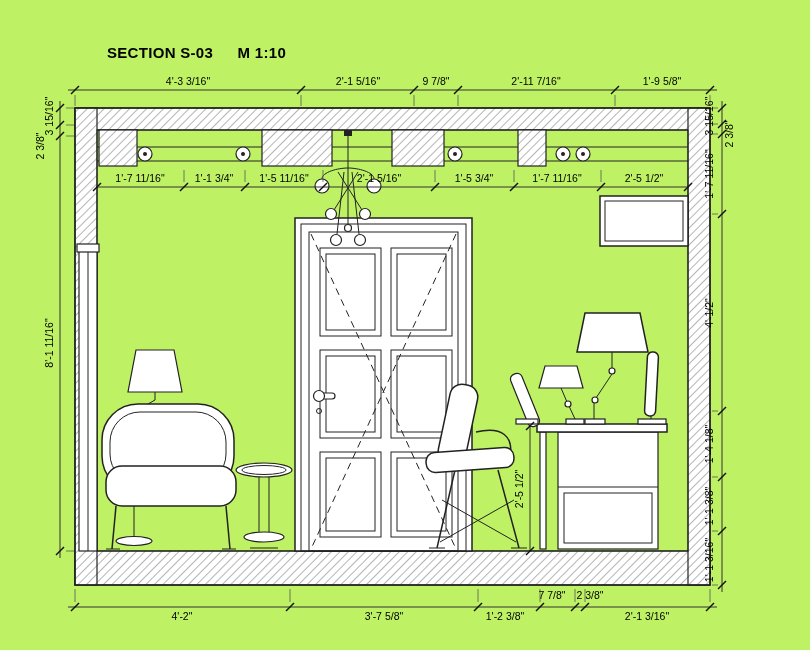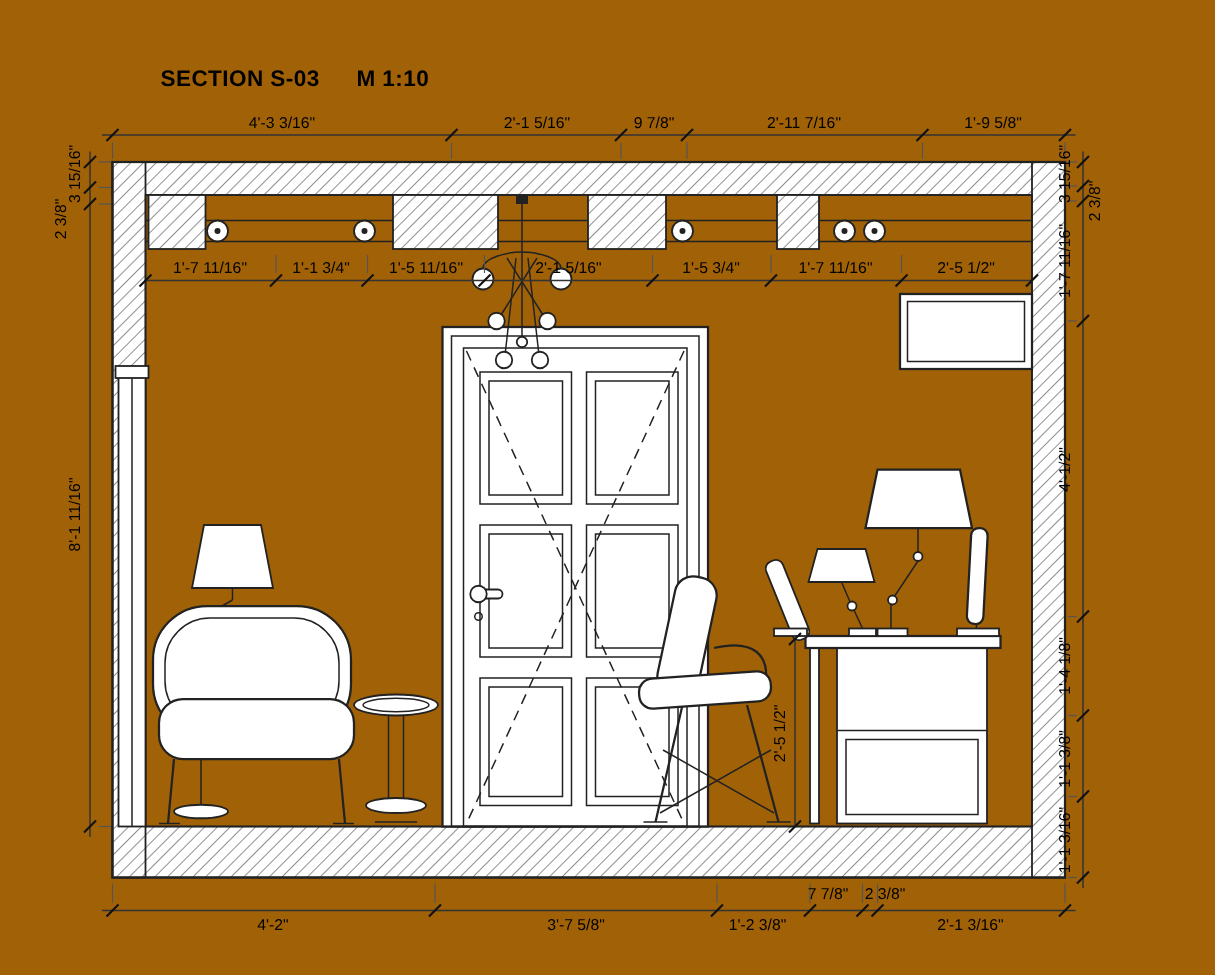--- a/index.html
+++ b/index.html
@@ -1,17 +1,17 @@
 <!DOCTYPE html>
 <html><head>
 <meta charset="utf-8">
 <style>
   html,body { margin:0; padding:0; background:#ffffff; }
   .page {
-    position:relative; width:810px; height:650px; background:#a16207;
+    position:relative; width:810px; height:650px; background:#bef264;
     font-family:"Liberation Sans", sans-serif; overflow:hidden;
   }
   .title {
     position:absolute; left:107px; top:44px; font-size:15px; font-weight:bold;
     color:#000; letter-spacing:.3px; white-space:nowrap;
   }
   .title .scale { margin-left:20px; }
   svg { position:absolute; left:0; top:0; }
   svg text { font-family:"Liberation Sans", sans-serif; }
   .ln   { stroke:#222; stroke-width:1; fill:none; }

